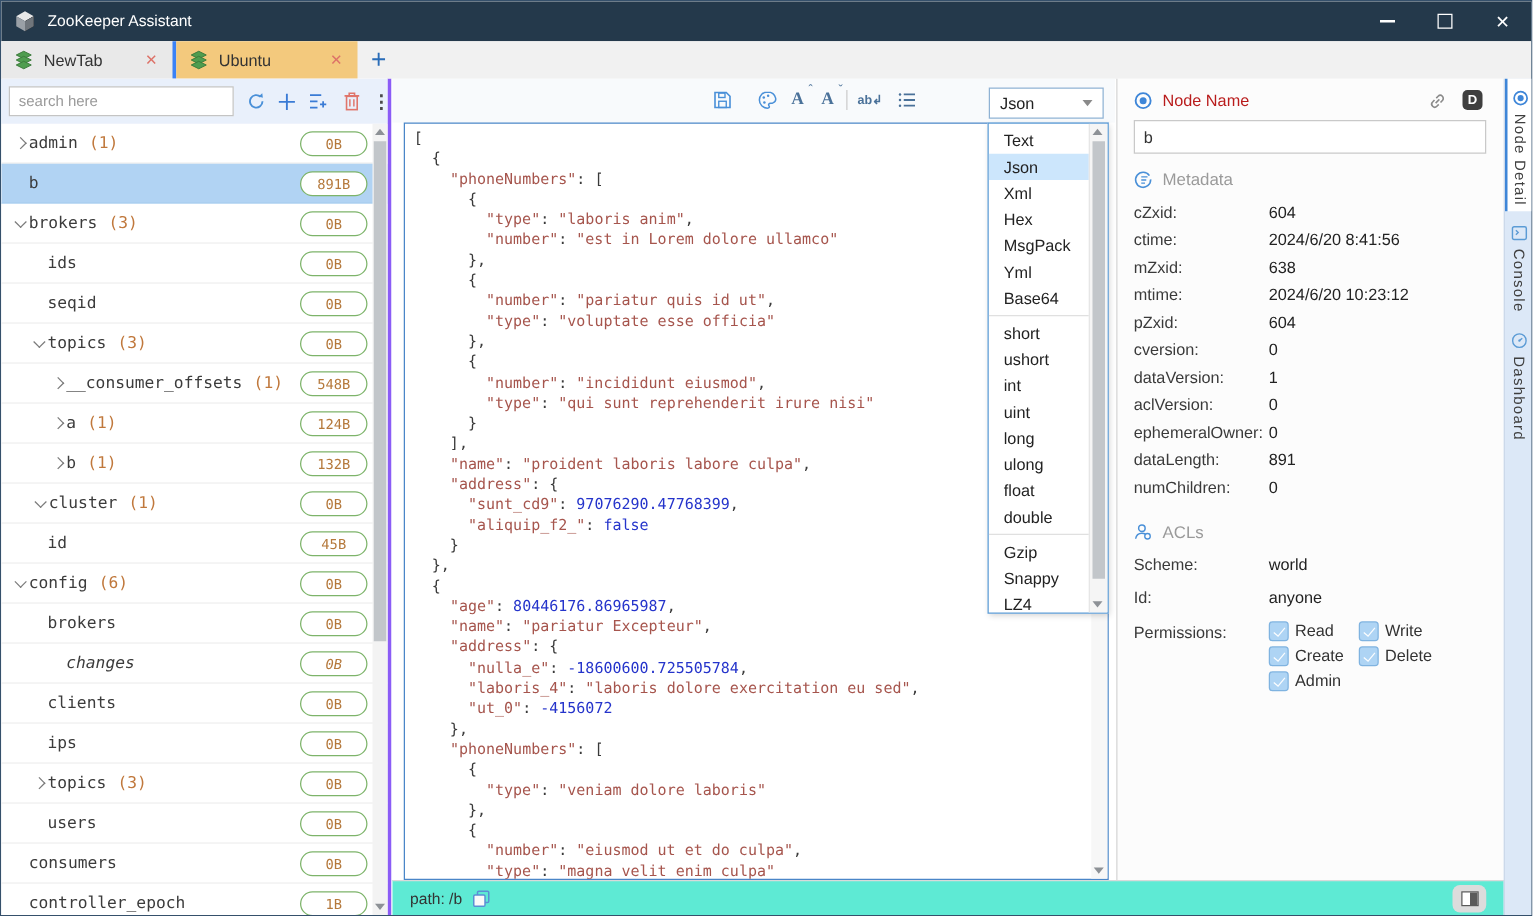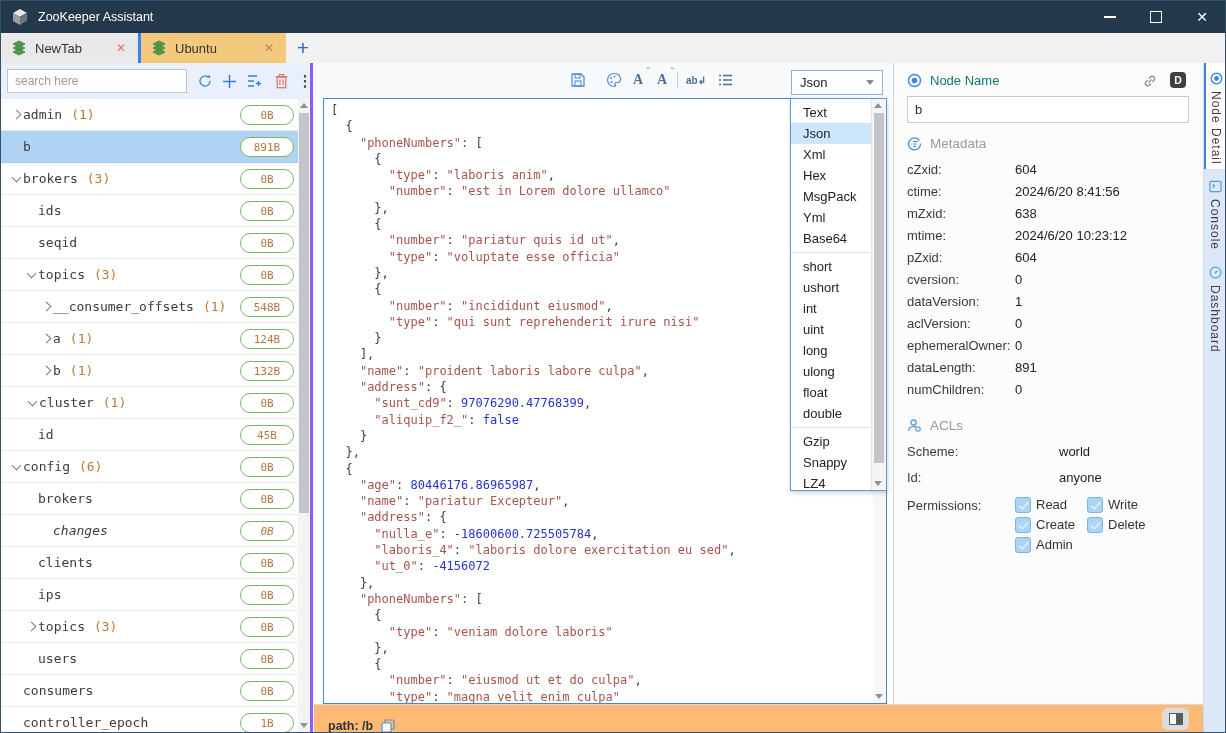--- a/index.html
+++ b/index.html
@@ -66,42 +66,42 @@
 
   
   .dropdown{position:absolute;left:789px;top:97px;width:97px;height:393px;box-sizing:border-box;background:#fff;border:1px solid #5b9bd5;box-shadow:1px 2px 5px rgba(0,0,0,.18);z-index:30;overflow:hidden;}
   .dd-list{position:absolute;left:0;top:0;right:14px;bottom:0;padding-top:3px;overflow:hidden;}
   .dd-item{height:21px;line-height:21px;padding-left:12px;font-size:13px;color:#222;}
   .dd-item.sel{background:#cce6fc;}
   .dd-div{height:1px;background:#e0e0e0;margin:3px 0;}
   .dd-scroll{position:absolute;right:0;top:0;width:14px;bottom:0;background:#f5f5f5;border-left:1px solid #e6e6e6;}
 
   
-  .statusbar{position:absolute;left:313px;top:703px;width:889px;height:29px;box-sizing:border-box;background:#fdba74;border-top:1px solid #d9d9d9;display:flex;align-items:flex-end;font-weight:bold;}
+  .statusbar{position:absolute;left:313px;top:703px;width:889px;height:29px;box-sizing:border-box;background:#5eead4;border-top:1px solid #d9d9d9;display:flex;align-items:center;}
   .path{margin-left:14px;font-size:12.5px;color:#333;}
   .copy-ic{margin-left:8px;}
   .panel-toggle{position:absolute;right:14px;top:3px;width:27px;height:22px;background:#dcdcdc;border-radius:6px;display:flex;align-items:center;justify-content:center;}
   .pt-ic{width:14px;height:12px;border:1px solid #5a5a5a;box-sizing:border-box;position:relative;background:#fff;}
   .pt-ic i{position:absolute;right:0;top:0;bottom:0;width:6px;background:#5a5a5a;}
 
   
   .rightpanel{position:absolute;left:892px;top:62px;width:310px;height:641px;background:#fcfcfc;border-left:1px solid #d5d5d5;box-sizing:border-box;}
   .nn-head{position:absolute;left:13px;top:10px;display:flex;align-items:center;}
-  .nn-label{margin-left:8px;font-size:13px;color:#0f766e;}
+  .nn-label{margin-left:8px;font-size:13px;color:#b91c1c;}
   .link-ic{position:absolute;left:248px;top:10px;}
   .d-badge{position:absolute;left:276px;top:9px;width:16px;height:16px;background:#3f3f3f;border-radius:4px;color:#fff;font-size:10.5px;font-weight:bold;display:flex;align-items:center;justify-content:center;}
   .nn-input{position:absolute;left:13px;top:33px;width:282px;height:27px;box-sizing:border-box;border:1px solid #c9c9c9;font-size:13px;padding:0 7px;color:#333;font-family:"Liberation Sans",sans-serif;background:#fff;}
   .sec-head{position:absolute;left:13px;display:flex;align-items:center;}
   .sec-head .slabel{margin-left:8px;font-size:13.5px;color:#9a9a9a;}
   .meta-rows{position:absolute;left:13px;top:99px;width:282px;}
   .kvrow{height:22px;display:flex;font-size:13px;}
   .kvrow .k{width:108px;color:#3a3a3a;}
   .kvrow .v{color:#222;}
   .acl-rows{position:absolute;left:13px;top:381px;width:282px;}
-  .acl-rows .kvrow{height:26px;gap:44px;}
+  .acl-rows .kvrow{height:26px;}
   .perm-row{position:absolute;left:13px;top:433px;display:flex;font-size:13px;}
   .perm-label{width:108px;color:#3a3a3a;padding-top:2px;}
   .perm-grid{display:grid;grid-template-columns:72px 80px;row-gap:3px;}
   .perm-item{display:flex;align-items:center;height:17px;text-align:center;}
   .cbx{width:16px;height:16px;box-sizing:border-box;background:#aed4f4;border:1px solid #7fb3e0;border-radius:3px;position:relative;flex:0 0 16px;}
   .cbx::after{content:"";position:absolute;left:5px;top:2px;width:4px;height:8px;border-right:1.8px solid rgba(255,255,255,.95);border-bottom:1.8px solid rgba(255,255,255,.95);transform:rotate(40deg);}
   .perm-item span{margin-left:5px;color:#333;}
 
   
   .sidestrip{position:absolute;left:1202px;top:62px;width:23px;bottom:0;background:#dce8f7;border-left:1px solid #ccd9ea;box-sizing:border-box;}

